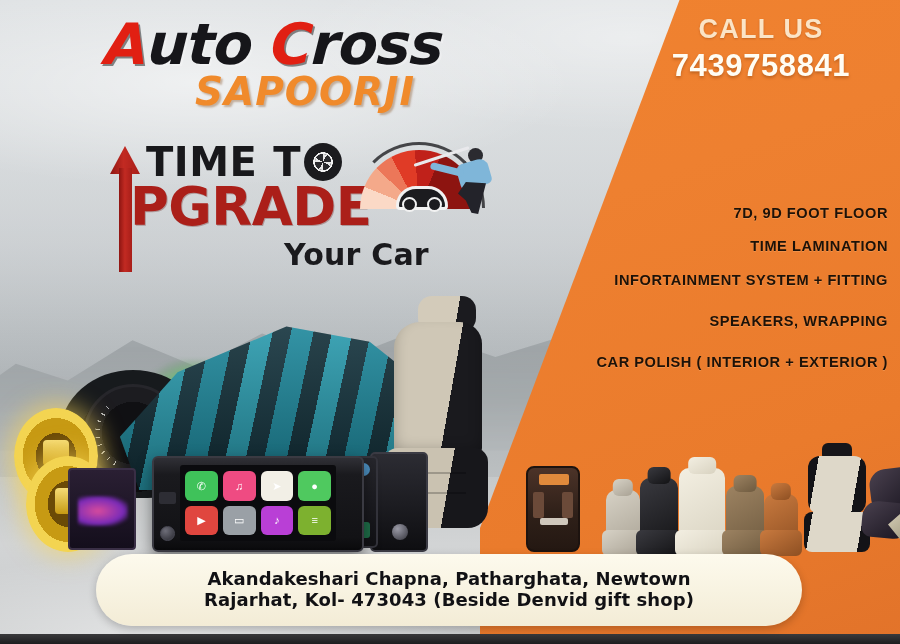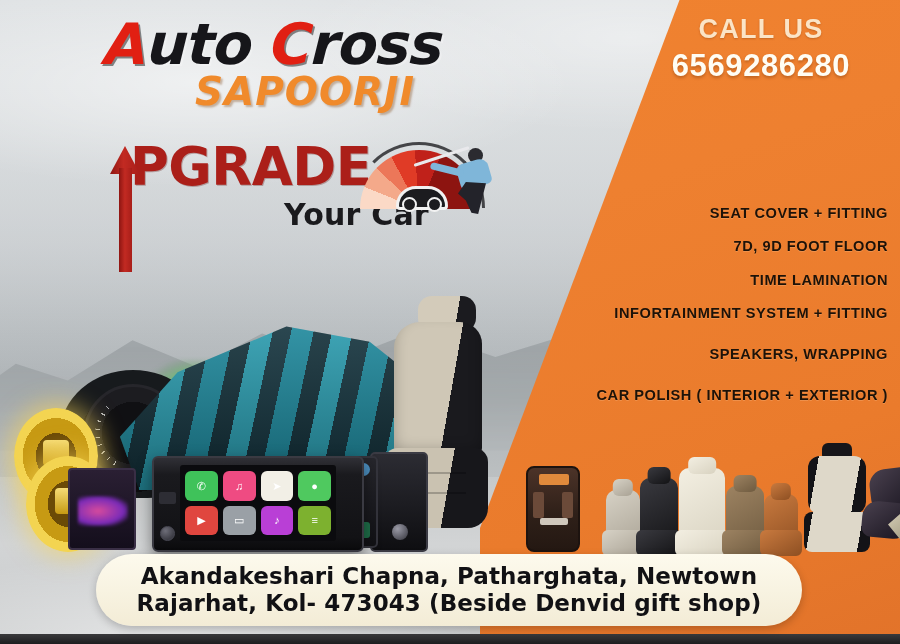--- a/index.html
+++ b/index.html
@@ -384,21 +384,21 @@
 
   
   .address-banner {
     position:absolute; left:96px; bottom:18px; width:706px; height:72px; z-index:9;
     background:linear-gradient(180deg,#fdfaed,#f3ecd6);
     border-radius:36px;
     display:flex; flex-direction:column; align-items:center; justify-content:center;
     box-shadow:0 3px 8px rgba(0,0,0,.22);
   }
   .addr-line {
-    font-size:23px; font-weight:700; color:#111114; line-height:1.16;
+    font-size:18px; font-weight:700; color:#111114; line-height:1.16;
     letter-spacing:.1px; white-space:nowrap;
     font-family:"DejaVu Sans", sans-serif;
   }
 </style>
 </head>
 <body>
 
 <div id="flyer">
 
   <div class="sky-haze"></div>
@@ -410,20 +410,26 @@
 
   <div class="logo">
     <div class="logo-main"><span class="r">A</span><span class="k">uto</span> <span class="r">C</span><span class="k">ross</span></div>
     <div class="logo-sub">SAPOORJI</div>
   </div>
 
   <div class="upgrade-wrap">
     <div class="arrow-up">
       <div class="head"></div>
         <div class="stem"></div>
+    </div>
+    <div class="line-time">
+      <span>TIME</span>
+      <span style="display:inline-block;width:12px"></span>
+      <span>T</span>
+      <span class="tire"></span>
     </div>
     <div class="line-upgrade">PGRADE</div>
     <div class="line-yourcar">Your Car</div>
   </div>
 
   <div class="gauge">
     <div class="fan"></div>
     <div class="arc"></div>
     <div class="needle"></div>
     <div class="car"></div>
@@ -495,25 +501,24 @@
           <span class="gl">♪</span>
         </div>
         <div class="app" style="background: rgb(125, 177, 47);">
           <span class="gl">≡</span>
         </div>
       </div>
   </div>
 
   <div class="call-block">
     <div class="call-us">CALL US</div>
-    <div class="phone">6569286280</div>
+    <div class="phone">7439758841</div>
   </div>
 
   <div class="services" id="services-list">
-      <div class="svc">SEAT COVER + FITTING</div>
       <div class="svc">7D, 9D FOOT FLOOR</div>
       <div class="svc">TIME LAMINATION</div>
       <div class="svc">INFORTAINMENT SYSTEM + FITTING</div>
       <div class="svc gap">SPEAKERS,  WRAPPING</div>
       <div class="svc gap">CAR POLISH ( INTERIOR + EXTERIOR )</div>
     </div>
 
   <div class="products">
     <div class="prod organizer">
       <div class="tag"></div>

